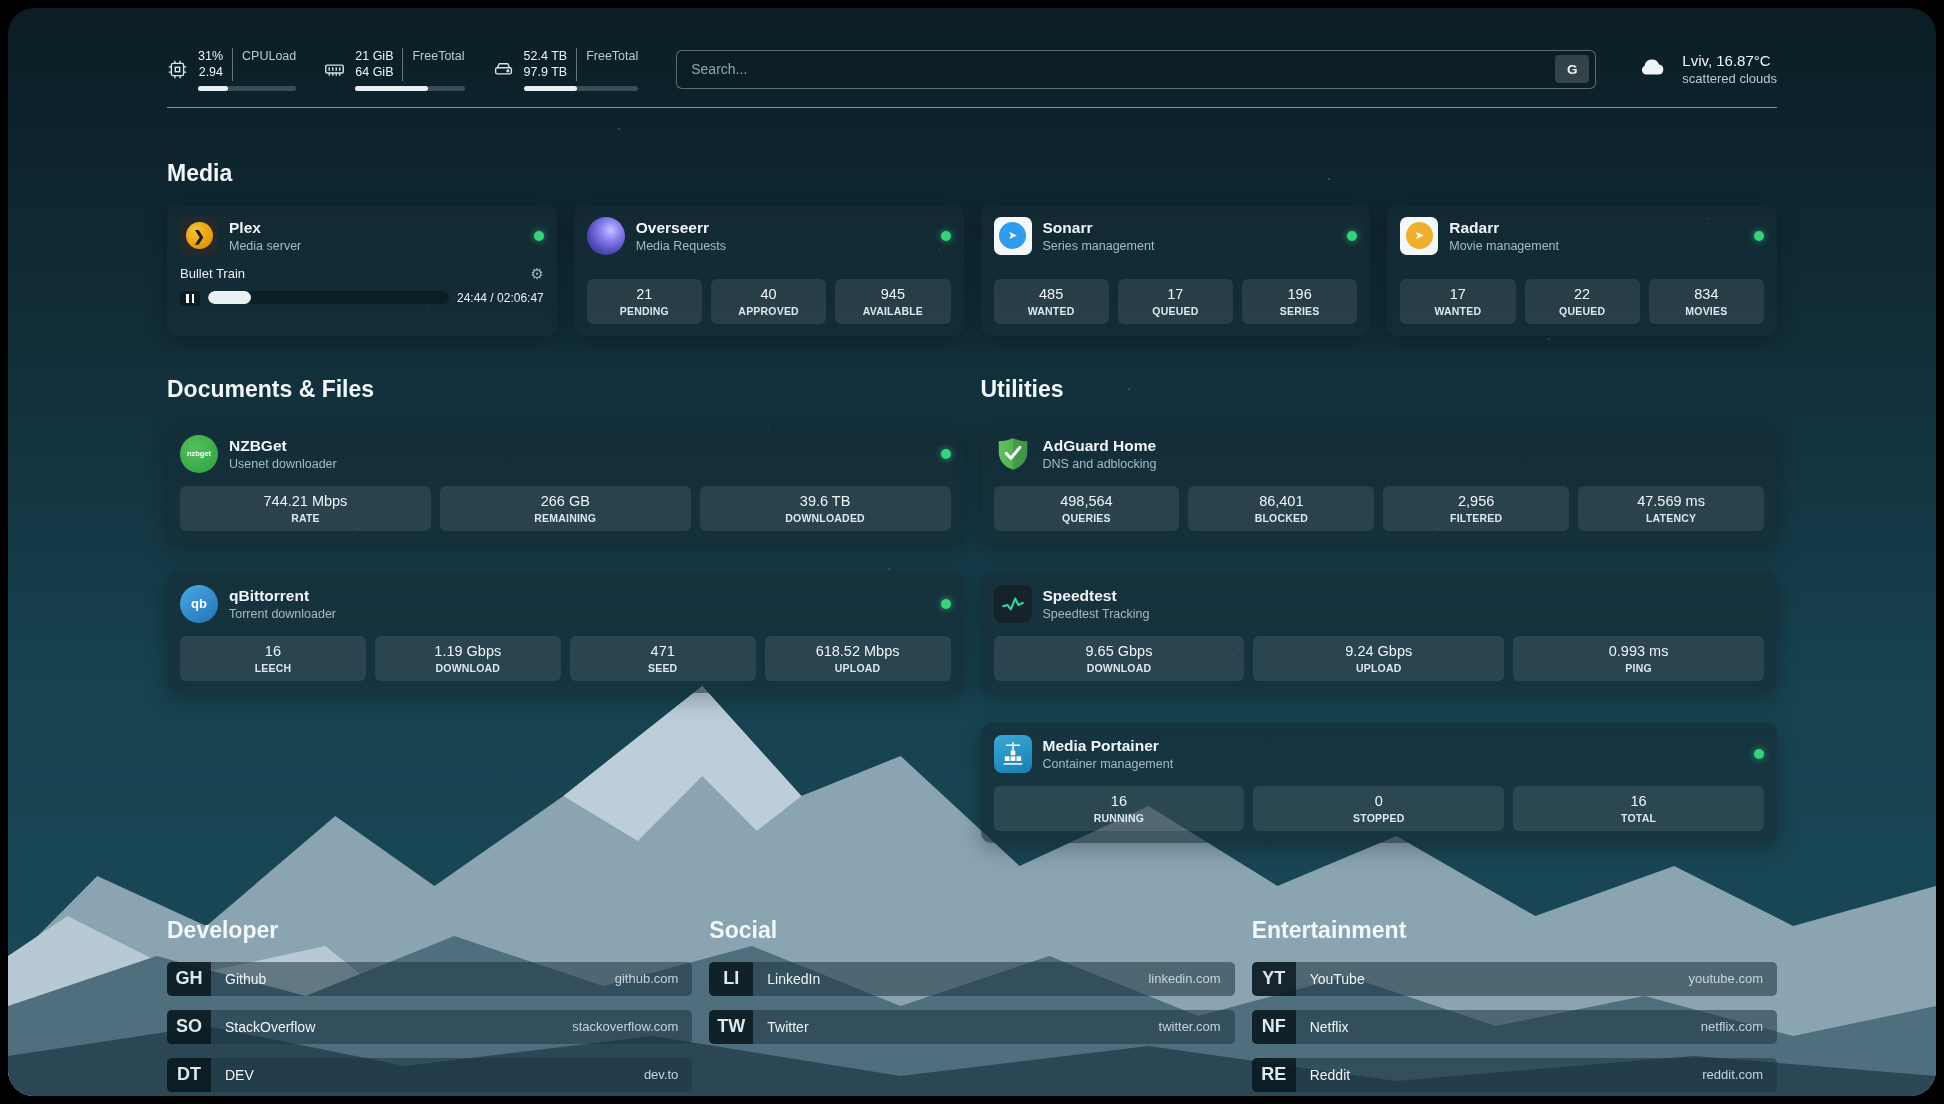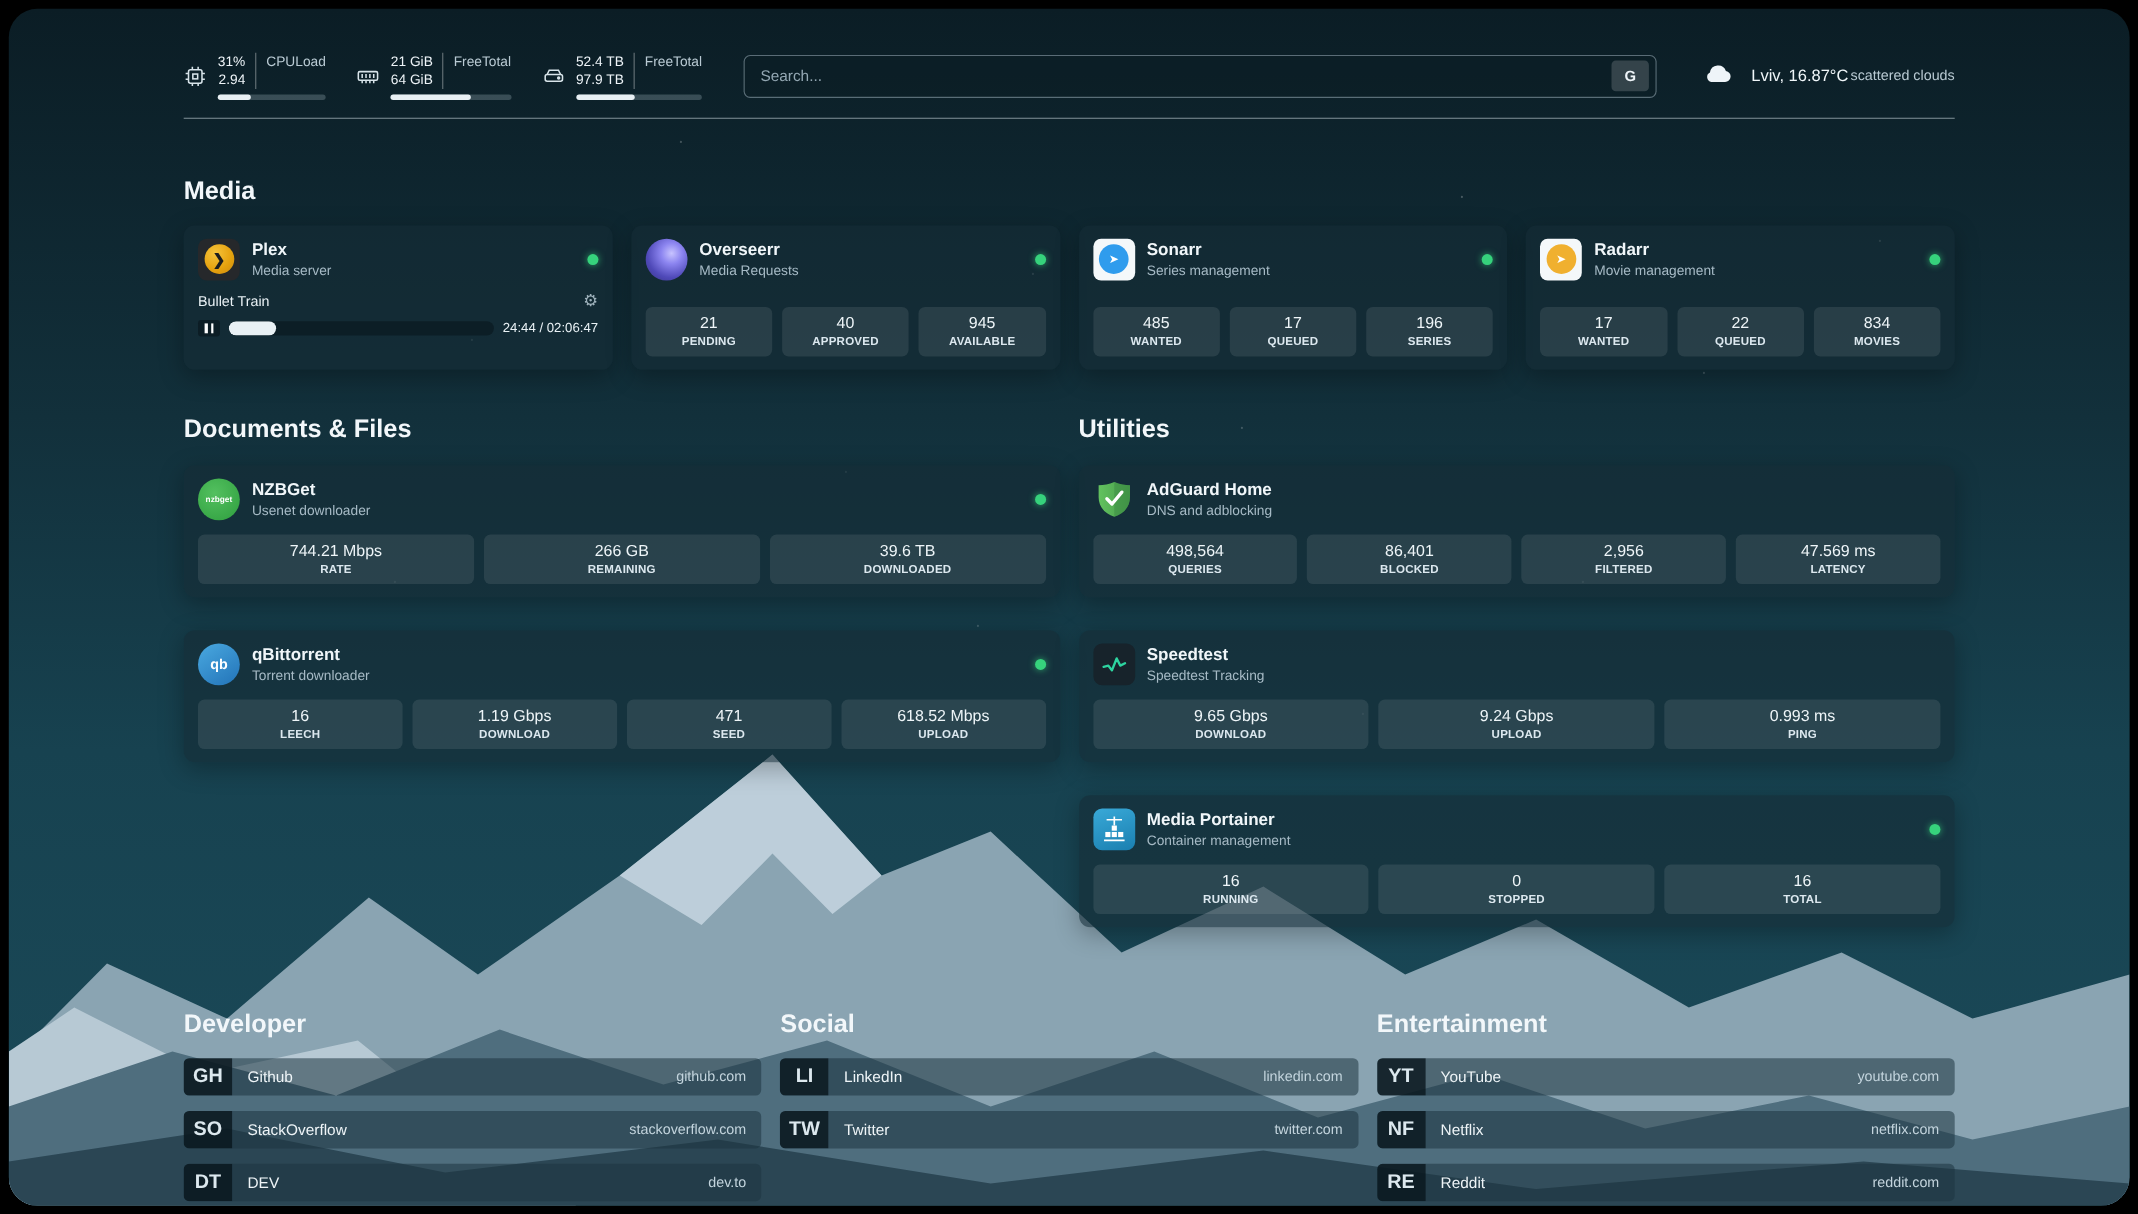--- a/index.html
+++ b/index.html
@@ -40,21 +40,21 @@
 
   .search-wrap { flex: 1; margin: 0 38px; }
   .search-box { display: flex; align-items: center; height: 39px; background: rgba(12,28,36,.45);
     border: 1px solid rgba(155,175,185,.55); border-radius: 6px; padding: 0 6px 0 14px; }
   .search-box input { flex: 1; background: transparent; border: none; outline: none; color: #e9f1f5; font-size: 14px; font-family: "Liberation Sans", sans-serif; }
   .search-box input::placeholder { color: #93a7b2; }
   .g-btn { width: 34px; height: 28px; background: rgba(255,255,255,.17); border-radius: 4px;
     display: flex; align-items: center; justify-content: center; font-weight: 700; font-size: 13.5px; color: #eef4f8; cursor: pointer; }
 
   .weather { display: flex; gap: 12px; align-items: center; }
-  .weather-texts { display: flex; flex-direction: row; gap: 2px; }
+  .weather-texts { display: flex; flex-direction: column; gap: 2px; }
   .weather-loc { font-size: 15px; color: #f0f6f9; }
   .weather-cond { font-size: 13px; color: #b9cad3; }
 
   .divider { margin-top: 16px; border-bottom: 1.5px solid rgba(225,238,244,.55); }
 
   
   .section-title { font-size: 23px; font-weight: 700; color: #f2f7fa; }
   .media-section { margin-top: 52px; }
   .media-grid { display: grid; grid-template-columns: repeat(4, 1fr); gap: 17px; margin-top: 18px; }
 
@@ -71,21 +71,21 @@
 
   .stats { display: flex; gap: 9px; margin-top: auto; }
   .stat { flex: 1; background: rgba(255,255,255,.09); border-radius: 6px; padding: 7px 2px; text-align: center; min-width: 0; }
   .stat-v { font-size: 14.5px; color: #eef5f8; white-space: nowrap; overflow: hidden; }
   .stat-l { font-size: 10.5px; font-weight: 700; color: #dce8ef; margin-top: 3px; letter-spacing: .2px; }
 
   
   .np-row { display: flex; align-items: center; margin-top: 11px; }
   .np-title { font-size: 13px; color: #e9f1f5; }
   .gear { margin-left: auto; color: #9fb2bc; font-size: 15px; line-height: 1; cursor: pointer; }
-  .progress-row { display: flex; align-items: center; gap: 8px; margin-top: 10px; }
+  .progress-row { display: flex; gap: 8px; margin-top: 10px; }
   .pause { display: flex; gap: 3px; padding: 3px 6px; background: rgba(8,20,26,.6); border-radius: 3px; cursor: pointer; }
   .pause i { display: block; width: 2.5px; height: 9px; background: #fff; }
   .track { flex: 1; height: 13px; background: rgba(8,20,26,.55); border-radius: 7px; overflow: hidden; }
   .track-fill { height: 100%; background: #e9f1f5; border-radius: 7px; }
   .np-time { font-size: 12px; color: #e9f1f5; white-space: nowrap; }
 
   .cols { display: flex; gap: 17px; margin-top: 40px; }
   .col { flex: 1; min-width: 0; }
   .col .section-title { margin-bottom: 20px; }
   .col .card { margin-bottom: 30px; }

